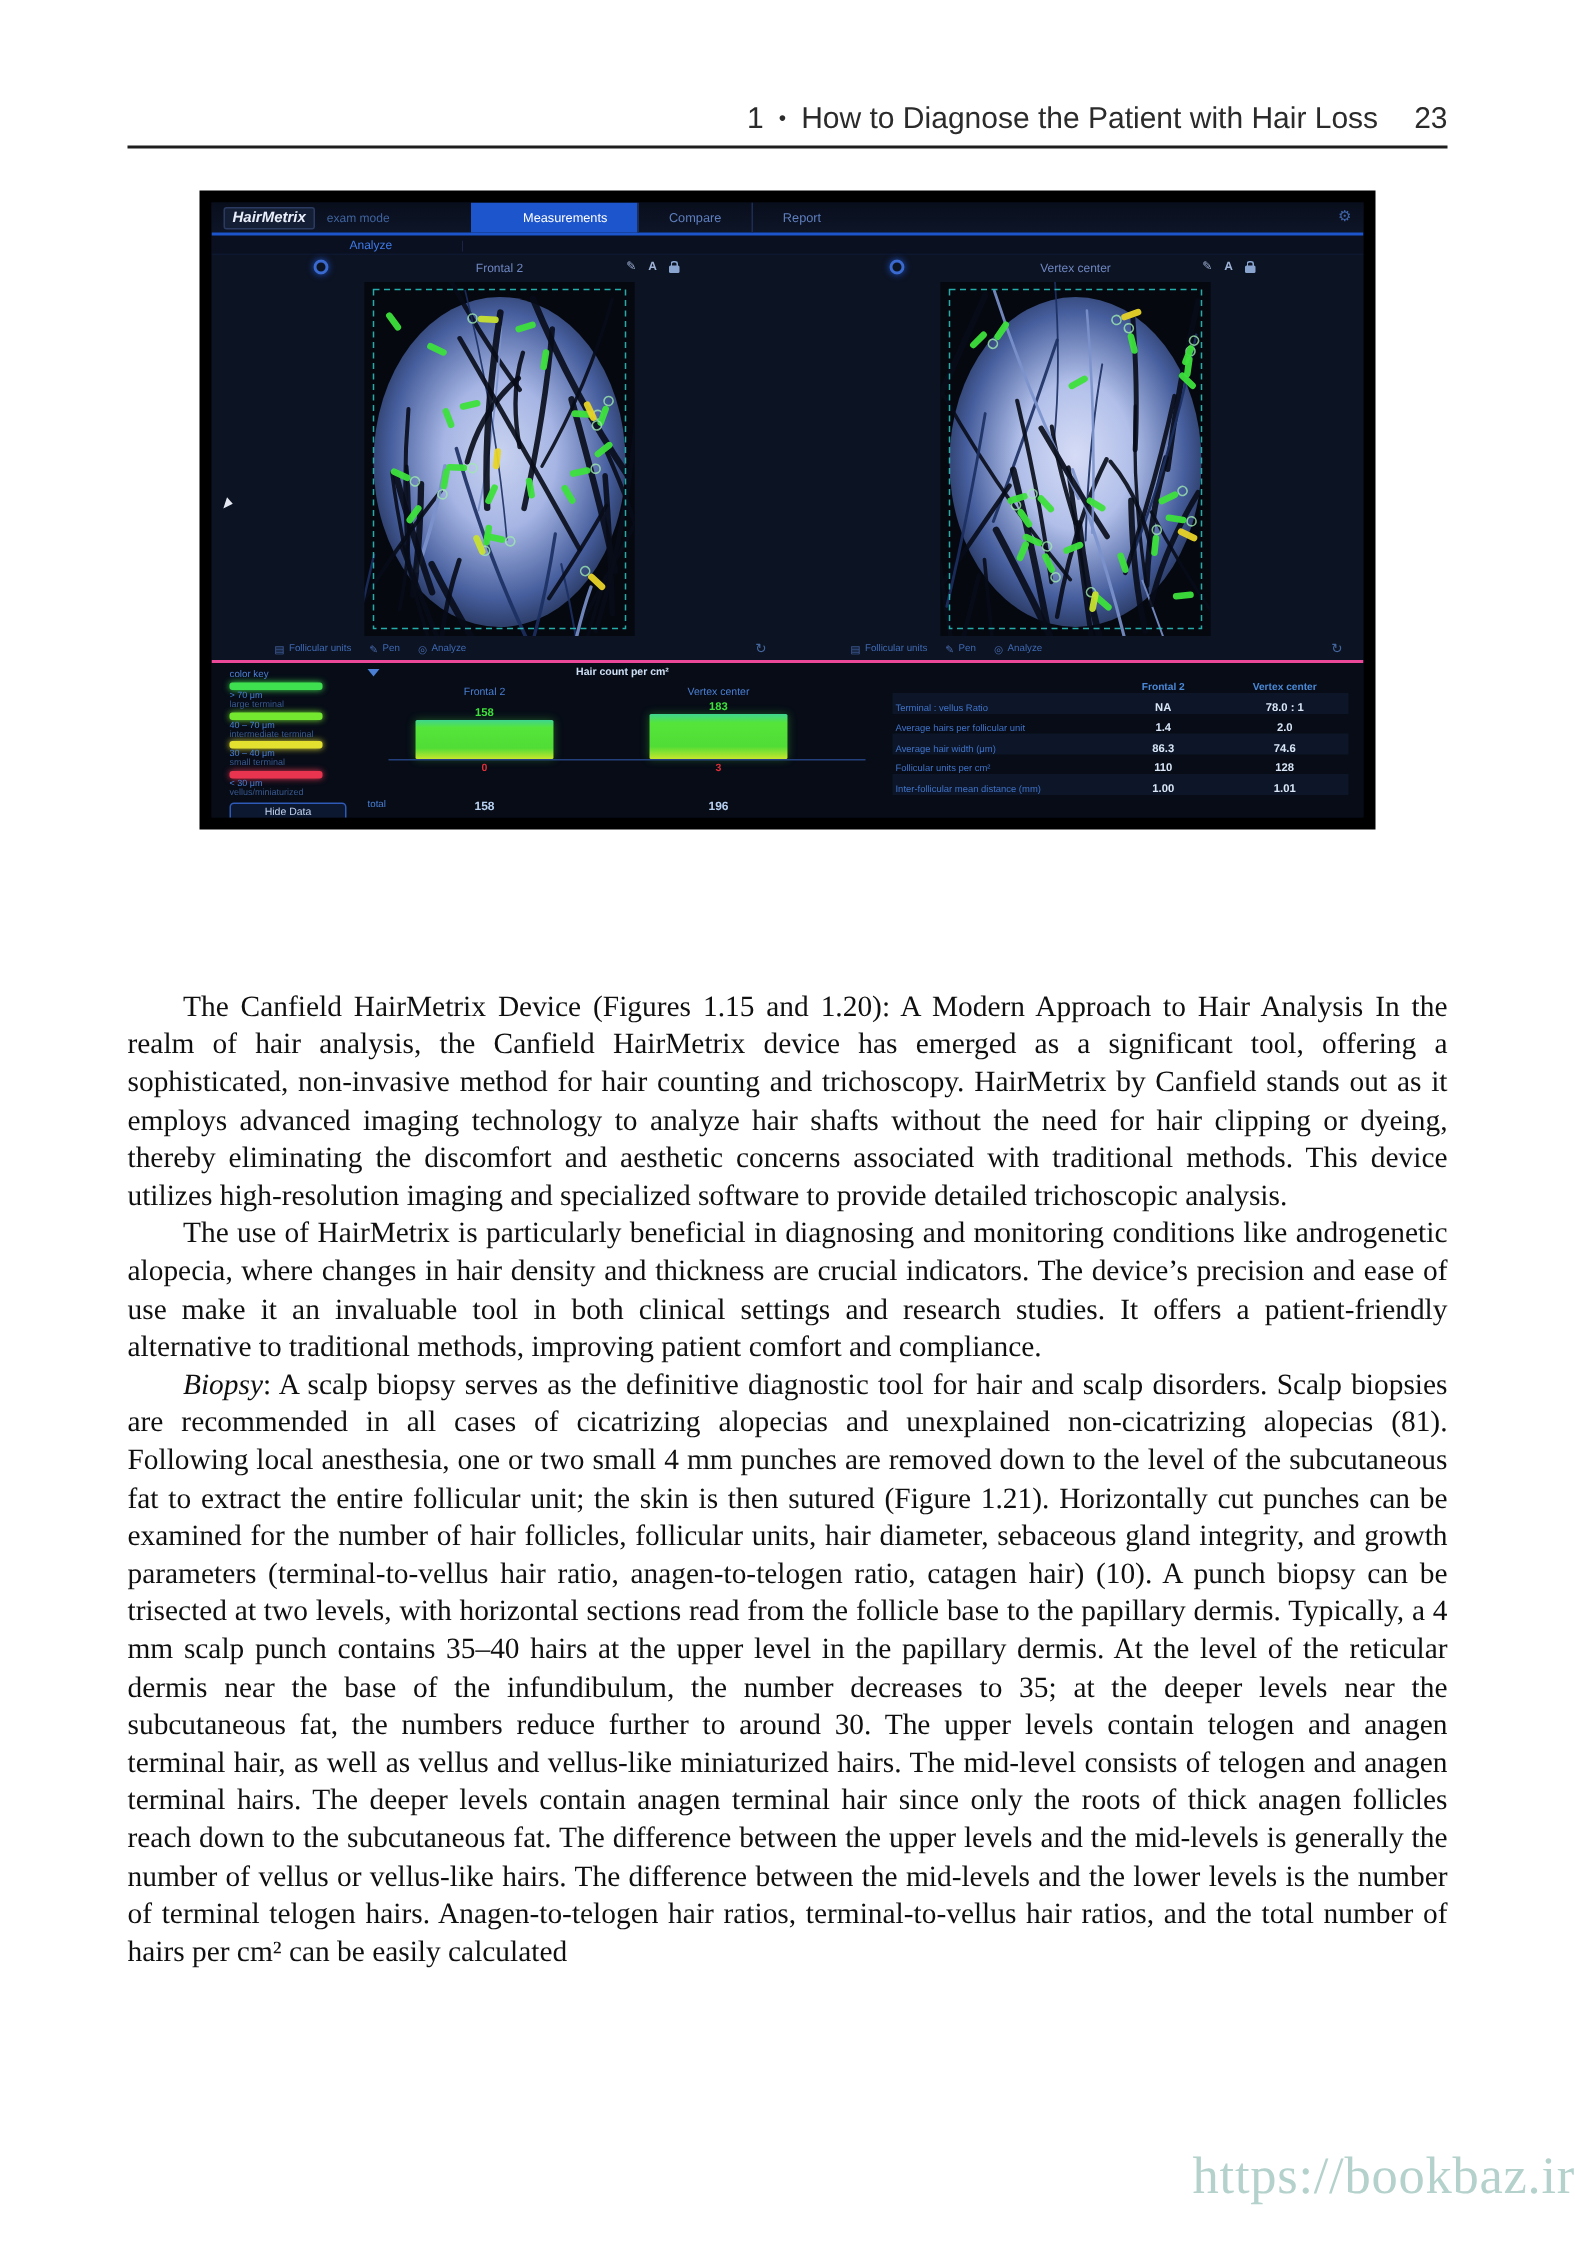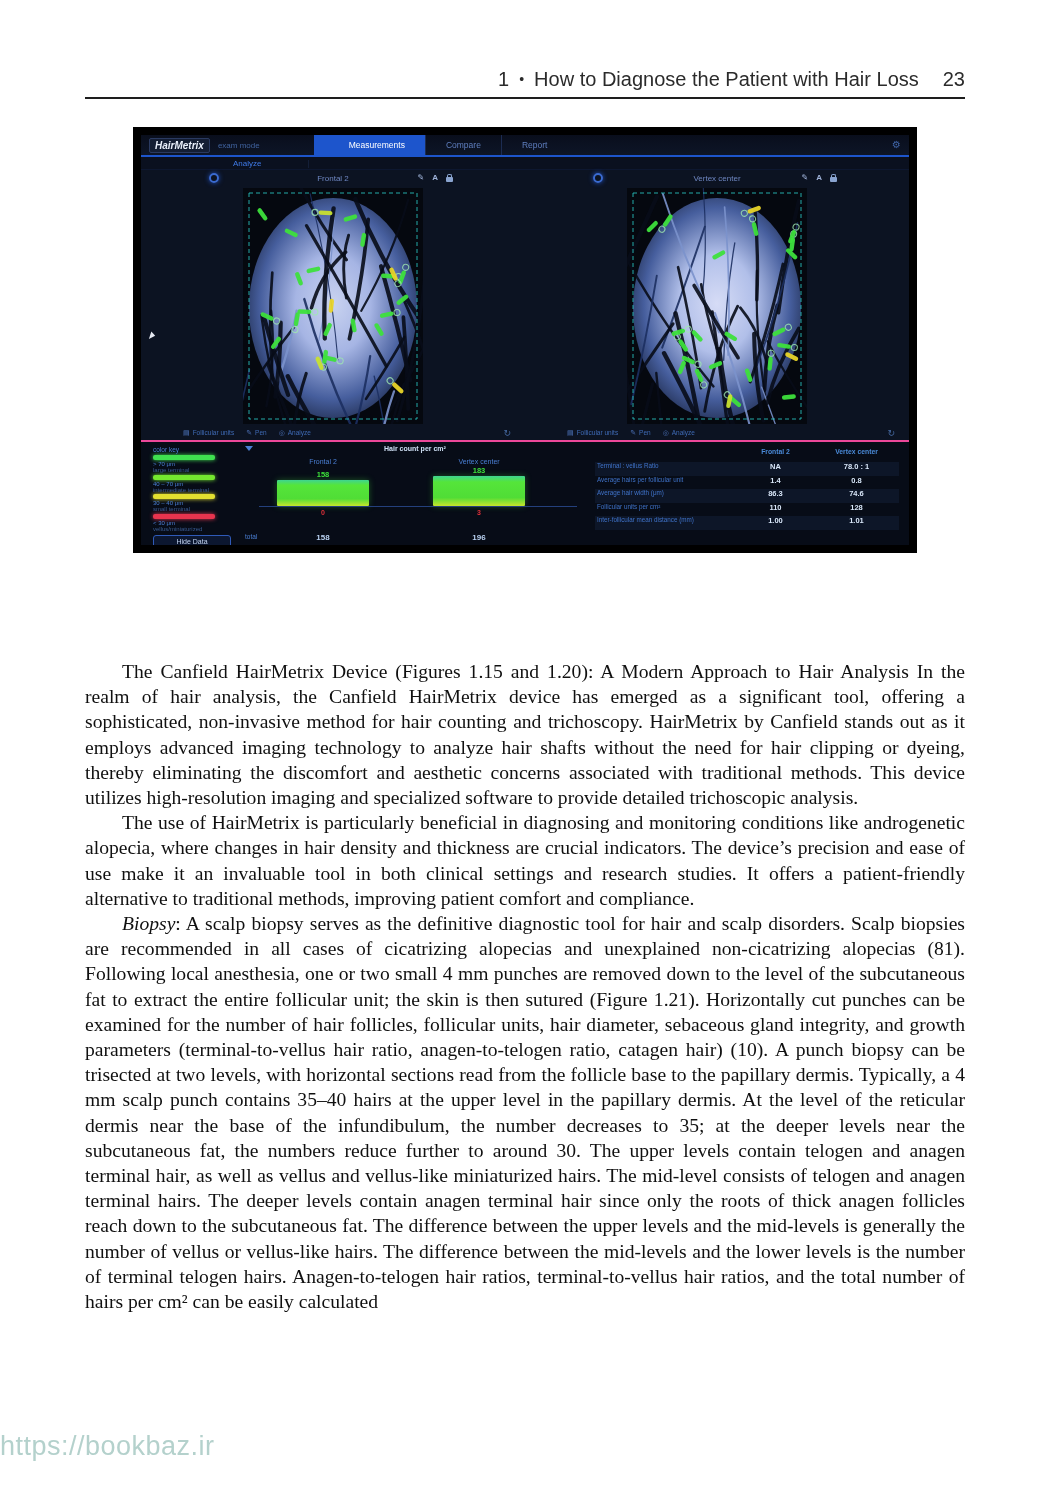--- a/index.html
+++ b/index.html
@@ -86,43 +86,43 @@
   .chart-bar { width:92px; border-radius:1px;
                background:linear-gradient(180deg,#3fd490 0%,#55e53a 20%,#50dd36 72%,#c6e62c 100%);
                box-shadow:0 0 6px rgba(70,220,60,.35); }
   .red-val { position:absolute; top:67px; width:92px; text-align:center; font-size:7px; font-weight:bold; color:#e0303a; }
   .red-val.c1 { left:40px; } .red-val.c2 { left:196px; }
   .total-label { position:absolute; left:8px; bottom:7px; font-size:6.5px; color:#4a7fd4; }
   .total-val { position:absolute; bottom:5px; width:92px; text-align:center; font-size:8px; font-weight:bold; color:#b8d0f0; }
   .total-val.c1 { left:40px; } .total-val.c2 { left:196px; }
 
   .stats { flex:1; padding:6px 10px 0 2px; font-family:"Liberation Sans",sans-serif; }
-  .srow { display:flex; align-items:flex-start; height:13.5px; padding:0 2px; }
+  .srow { display:flex; align-items:flex-end; height:13.5px; padding:0 2px; }
   .srow.alt { background:#0d1628; }
   .sl { flex:0 0 138px; font-size:6.3px; color:#3f72c8; }
   .sv { flex:1; text-align:center; font-size:7.5px; font-weight:bold; color:#d8e6f8; }
   .shead { height:14px; }
   .sh { flex:1; text-align:center; font-size:6.8px; font-weight:bold; color:#4a8ad8; }
   .sh0 { flex:0 0 138px; }
 
   
   .caption { margin-top:31px; padding-left:0; font-family:"Liberation Sans",sans-serif; font-size:17px; color:#161616; }
   .cap-label { font-weight:bold; letter-spacing:0.2px; }
   .cap-body { margin-left:17px; color:#2a2a2a; }
   .cap-body sup { font-size:10px; }
 
   
   .body-text { position:absolute; top:659px; left:85px; width:880px;
                font-size:19.6px; line-height:25.2px; color:#101010; text-align:justify; }
   .body-text p { text-indent:37px; }
   .body-text p.noindent { text-indent:0; }
 
   
-  .site-footer { position:absolute; top:1431px; left:0; width:100%; text-align:left;
-                 font-family:Liberation Sans, sans-serif; font-size:27px; color:#b4d1cc; letter-spacing:0.5px; }
+  .site-footer { position:absolute; top:1431px; left:0; width:100%; text-align:right;
+                 font-family:Liberation Serif, serif; font-size:35px; color:#b4d1cc; letter-spacing:0.5px; }
 </style>
 </head>
 <body>
 
 <div class="page">
 
   <header class="running-head">
     <span>1</span><span class="bullet">•</span><span>How to Diagnose the Patient with Hair Loss</span><span class="pageno">23</span>
   </header>
   <div class="head-rule"></div>
@@ -514,21 +514,21 @@
               <span class="sh">Vertex center</span>
             </div>
             <div class="srow alt">
               <span class="sl">Terminal : vellus Ratio</span>
               <span class="sv">NA</span>
               <span class="sv">78.0 : 1</span>
             </div>
             <div class="srow">
               <span class="sl">Average hairs per follicular unit</span>
               <span class="sv">1.4</span>
-              <span class="sv">0.8</span>
+              <span class="sv">2.0</span>
             </div>
             <div class="srow alt">
               <span class="sl">Average hair width (μm)</span>
               <span class="sv">86.3</span>
               <span class="sv">74.6</span>
             </div>
             <div class="srow">
               <span class="sl">Follicular units per cm²</span>
               <span class="sv">110</span>
               <span class="sv">128</span>

